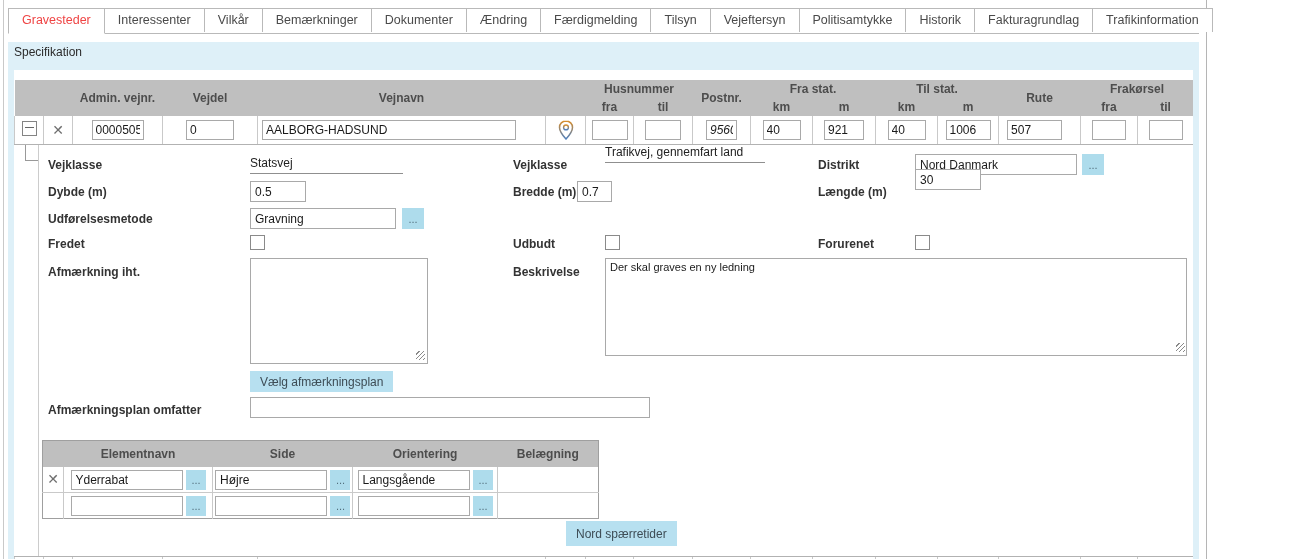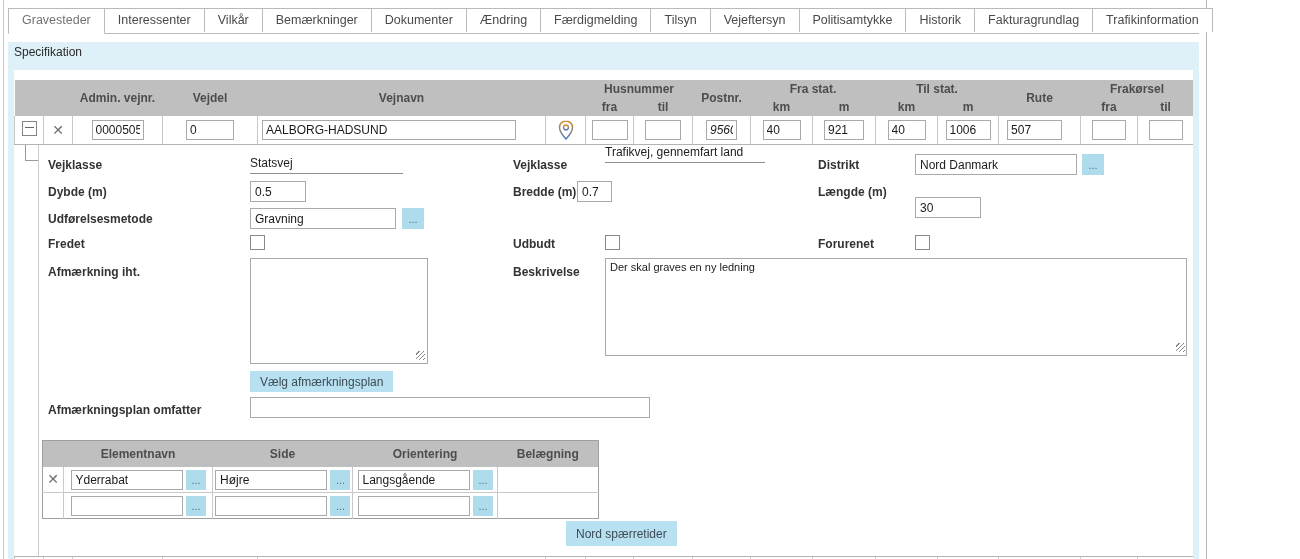--- a/index.html
+++ b/index.html
@@ -13,21 +13,21 @@
   .vline.right{left:1206px;background:#b5b5b5;}
 
   
   .tabbar{position:absolute;left:8px;top:8px;width:1191px;border-bottom:1px solid #b9b9b9;display:flex;}
   .tab{
     height:23px;line-height:23px;padding:0 13px;background:#fff;color:#4a4a4a;
     border-top:1px solid #b9b9b9;border-right:1px solid #b9b9b9;cursor:default;
     font-size:12.5px;white-space:nowrap;
   }
   .tab:first-child{border-left:1px solid #b9b9b9;}
-  .tab.active{color:#737373;margin-bottom:-1px;border-bottom:1px solid #fff;height:24px;}
+  .tab.active{color:#ef4444;margin-bottom:-1px;border-bottom:1px solid #fff;height:24px;}
 
   
   .spec-box{position:absolute;left:8px;top:42px;width:1191px;height:517px;background:#def0f8;overflow:hidden;}
   .spec-title{height:28px;line-height:20px;padding-left:6px;color:#2b2b2b;}
   .spec-content{margin:0 6px;background:#fff;height:497px;padding-top:10px;box-sizing:border-box;overflow:hidden;}
 
   
   table.grid{border-collapse:collapse;table-layout:fixed;width:1179px;}
   table.grid th{
     background:#bfbfbf;color:#4d4d4d;font-weight:bold;font-size:12px;
@@ -205,21 +205,21 @@
       <div class="uval" style="left:591px;top:0;width:160px">Trafikvej, gennemfart land</div>
       <div class="lbl" style="left:804px;top:13px">Distrikt</div>
       <input class="din" style="left: 901px; top: 9px; width: 162px;" value="Nord Danmark">
       <button class="dots" style="left:1068px;top:9px">...</button>
 
       <div class="lbl" style="left:34px;top:40px">Dybde (m)</div>
       <input class="din" style="left: 236px; top: 36px; width: 56px;" value="0.5">
       <div class="lbl" style="left:499px;top:40px">Bredde (m)</div>
       <input class="din" style="left: 563px; top: 36px; width: 35px;" value="0.7">
       <div class="lbl" style="left:804px;top:40px">Længde (m)</div>
-      <input class="din" style="left: 901px; top: 52px; width: 66px;" value="30">
+      <input class="din" style="left: 901px; top: 24px; width: 66px;" value="30">
 
       <div class="lbl" style="left:34px;top:67px">Udførelsesmetode</div>
       <input class="din" style="left: 236px; top: 63px; width: 146px;" value="Gravning">
       <button class="dots" style="left:388px;top:63px">...</button>
 
       <div class="lbl" style="left:34px;top:92px">Fredet</div>
       <div class="chk" style="left:236px;top:90px"></div>
       <div class="lbl" style="left:499px;top:92px">Udbudt</div>
       <div class="chk" style="left:591px;top:90px"></div>
       <div class="lbl" style="left:804px;top:92px">Forurenet</div>

